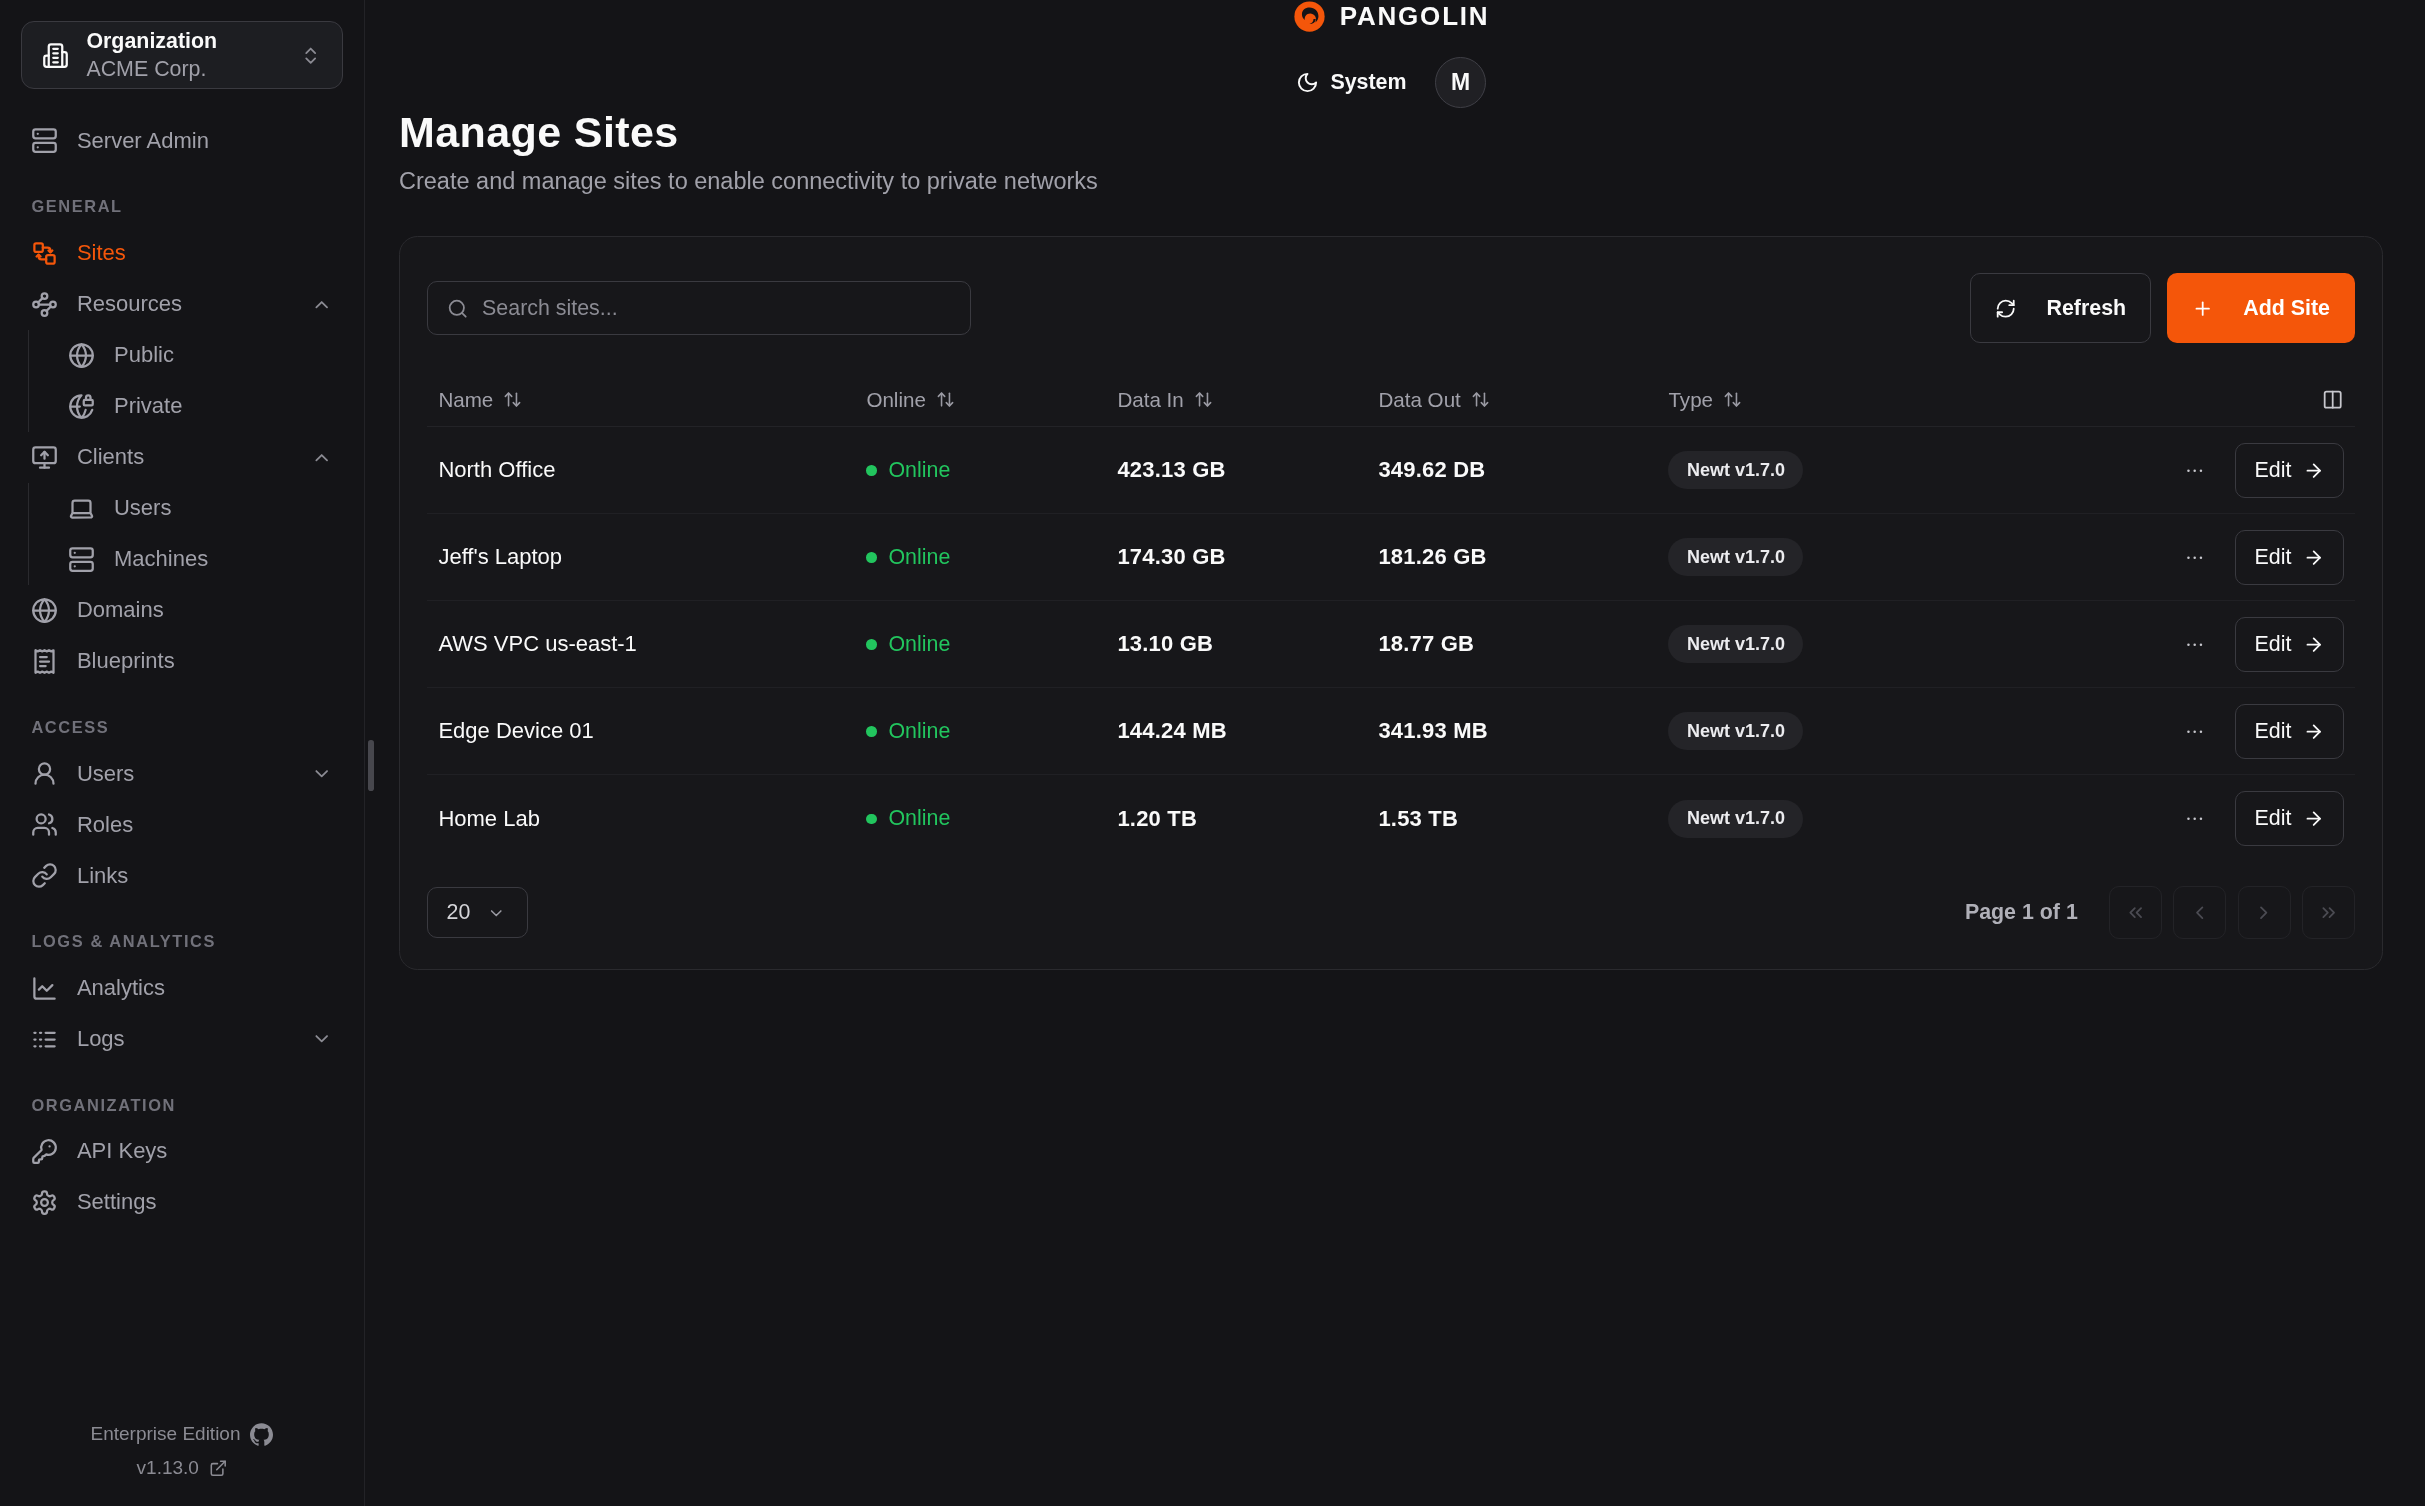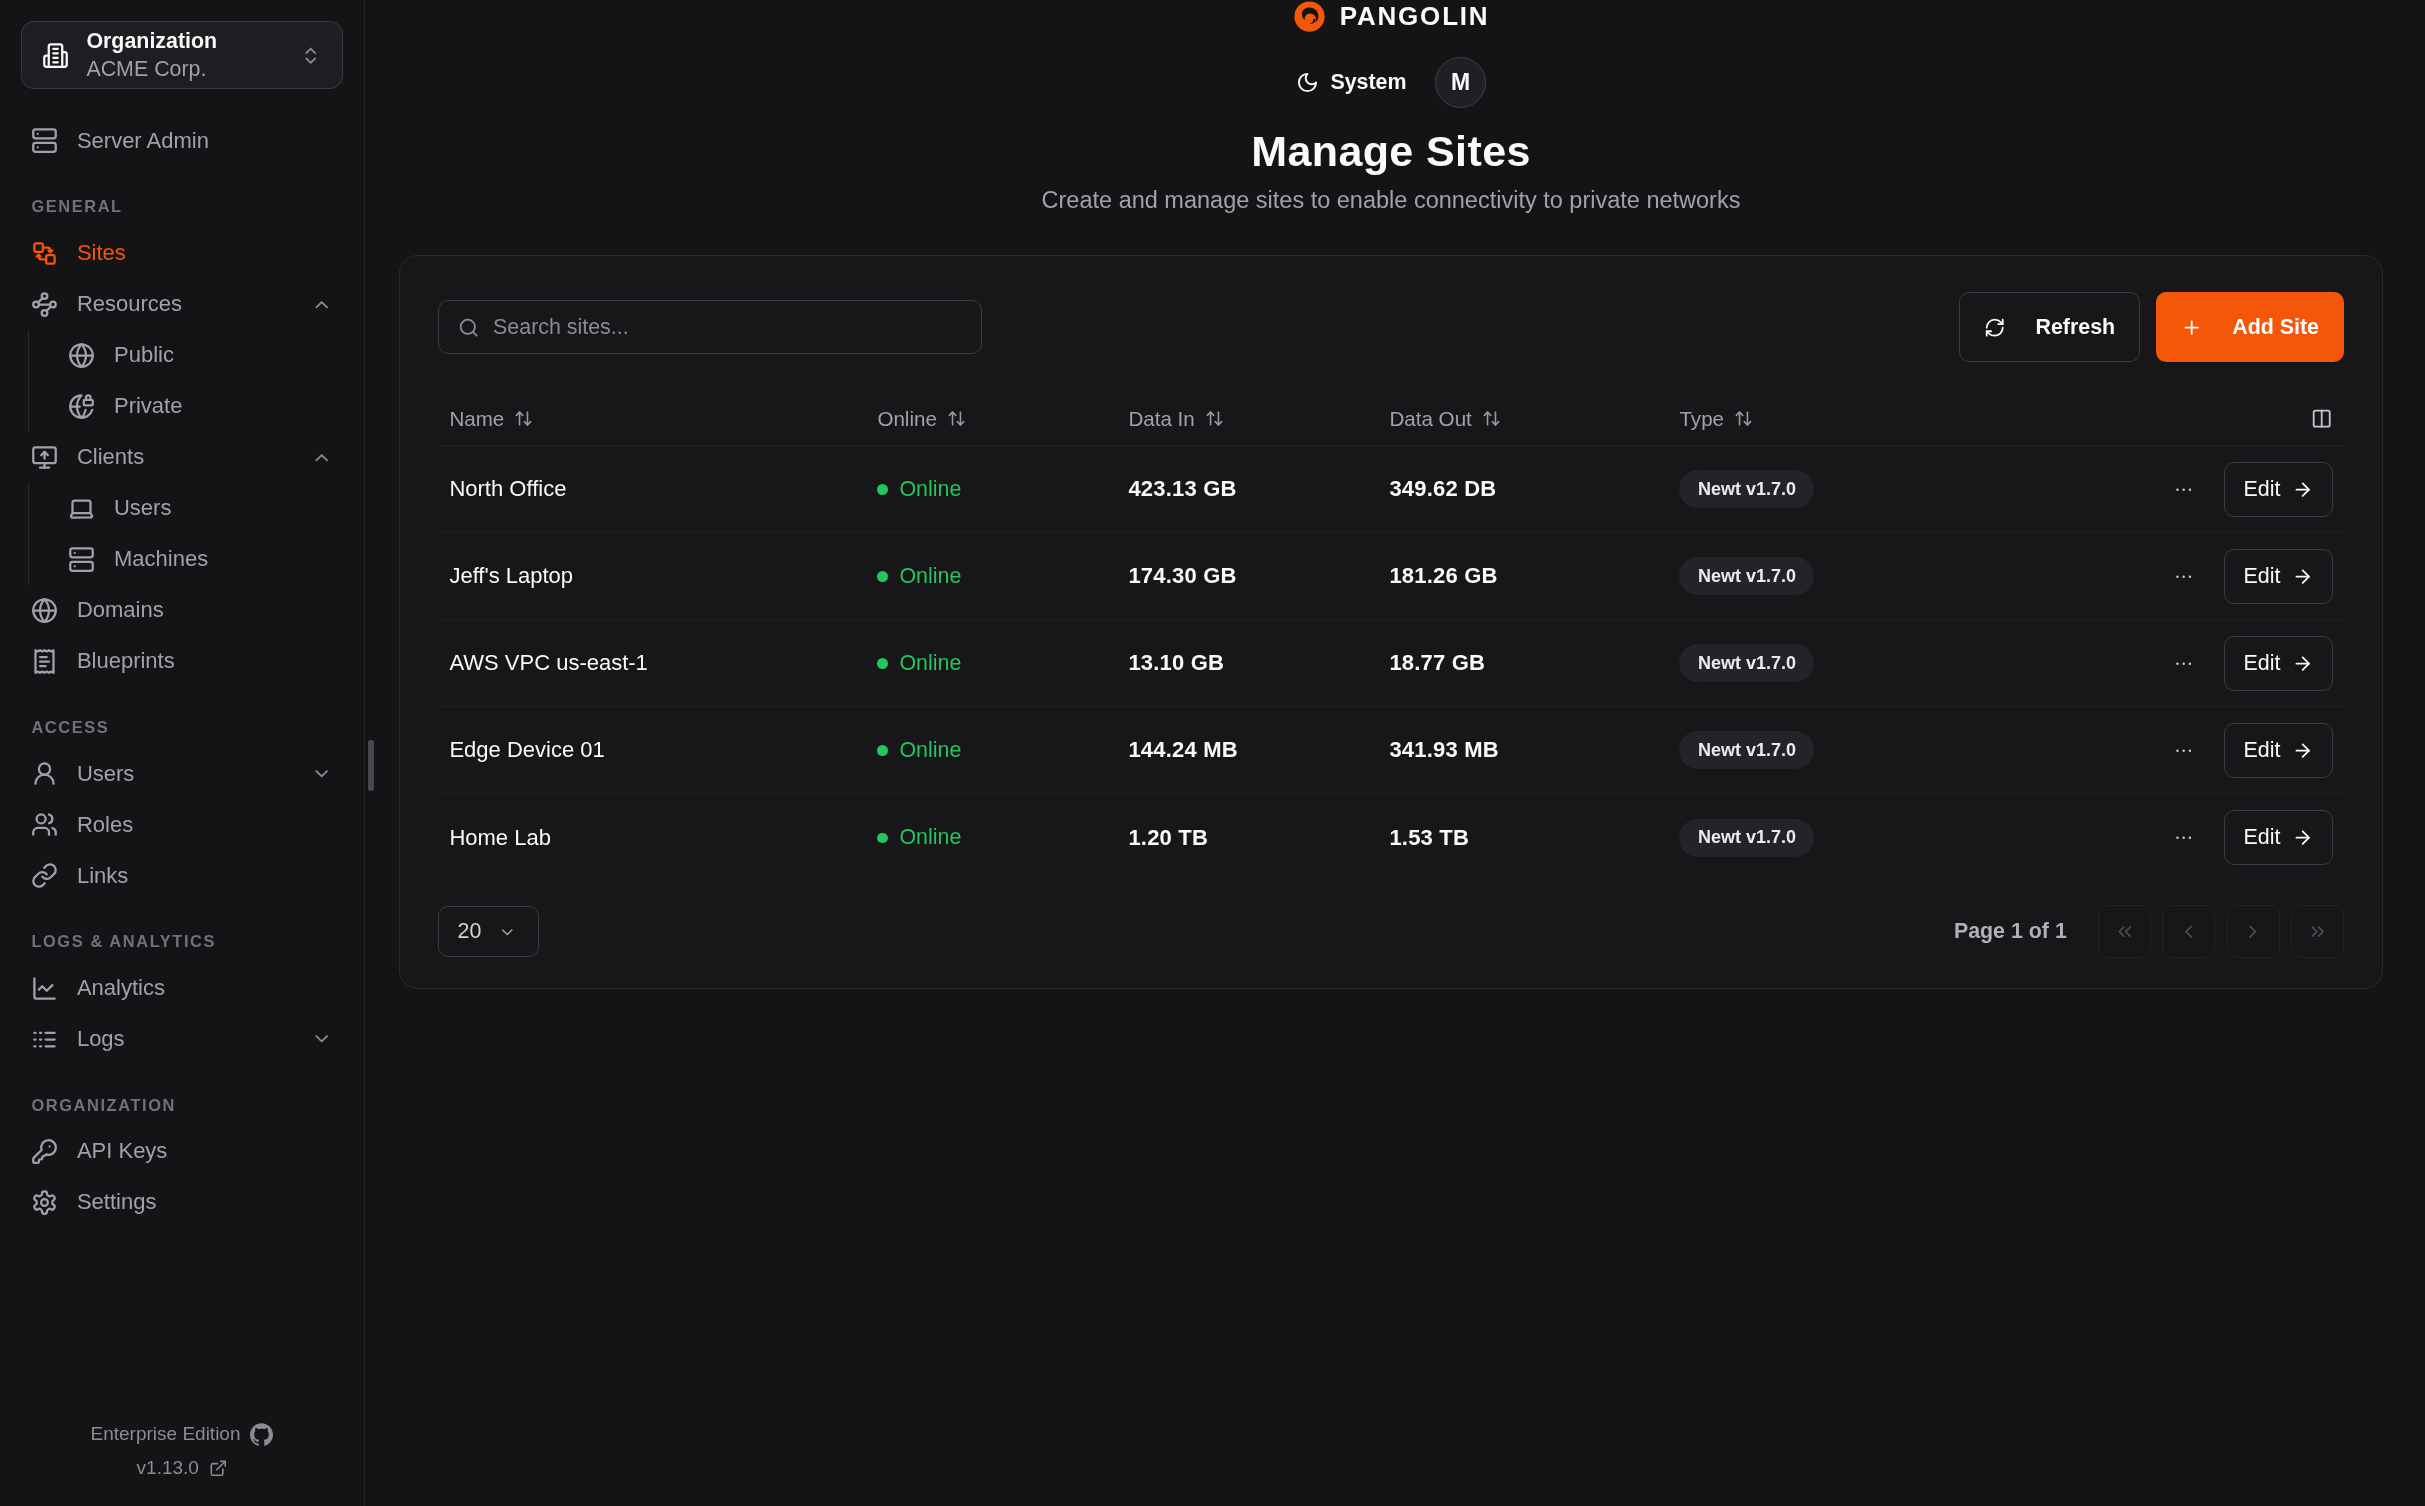--- a/index.html
+++ b/index.html
@@ -85,31 +85,31 @@
   .brand-name{font-weight:700;font-size:26px;letter-spacing:1.8px;}
   .topbar-right{display:flex;align-items:center;gap:28.5px;}
   .theme-toggle{display:flex;align-items:center;gap:11.4px;font-weight:600;font-size:21.4px;cursor:pointer;background:none;border:none;color:var(--text);font-family:inherit;}
   .theme-toggle .ic{width:23px;height:23px;}
   .avatar{
     width:51px;height:51px;border-radius:50%;
     background:#202024;border:1.4px solid #3f3f46;
     display:flex;align-items:center;justify-content:center;
     font-weight:600;font-size:23px;cursor:pointer;color:var(--text);font-family:inherit;
   }
-  .page-header{margin-top:19px;text-align:center;}
+  .page-header{margin-top:0;}
   .page-title{font-size:43px;font-weight:800;letter-spacing:0.4px;}
   .page-subtitle{color:var(--text-2);font-size:23.5px;margin-top:11.4px;font-weight:400;}
 
   
   .card{
     margin-top:41px;
     background:var(--bg-card);
     border:1.4px solid var(--border-mid);
     border-radius:18.5px;
-    padding:36px 38px 30px;
+    padding:36px 27px 30px;
   }
   .toolbar{display:flex;justify-content:space-between;align-items:center;}
   .search-box{
     width:544px;height:54px;
     border:1.4px solid var(--border-strong);border-radius:10px;
     display:flex;align-items:center;gap:14.2px;padding:0 18.5px;color:#8b8b93;
   }
   .search-box input{
     flex:1;background:transparent;border:none;outline:none;
     color:var(--text);font-size:21.4px;font-family:inherit;

